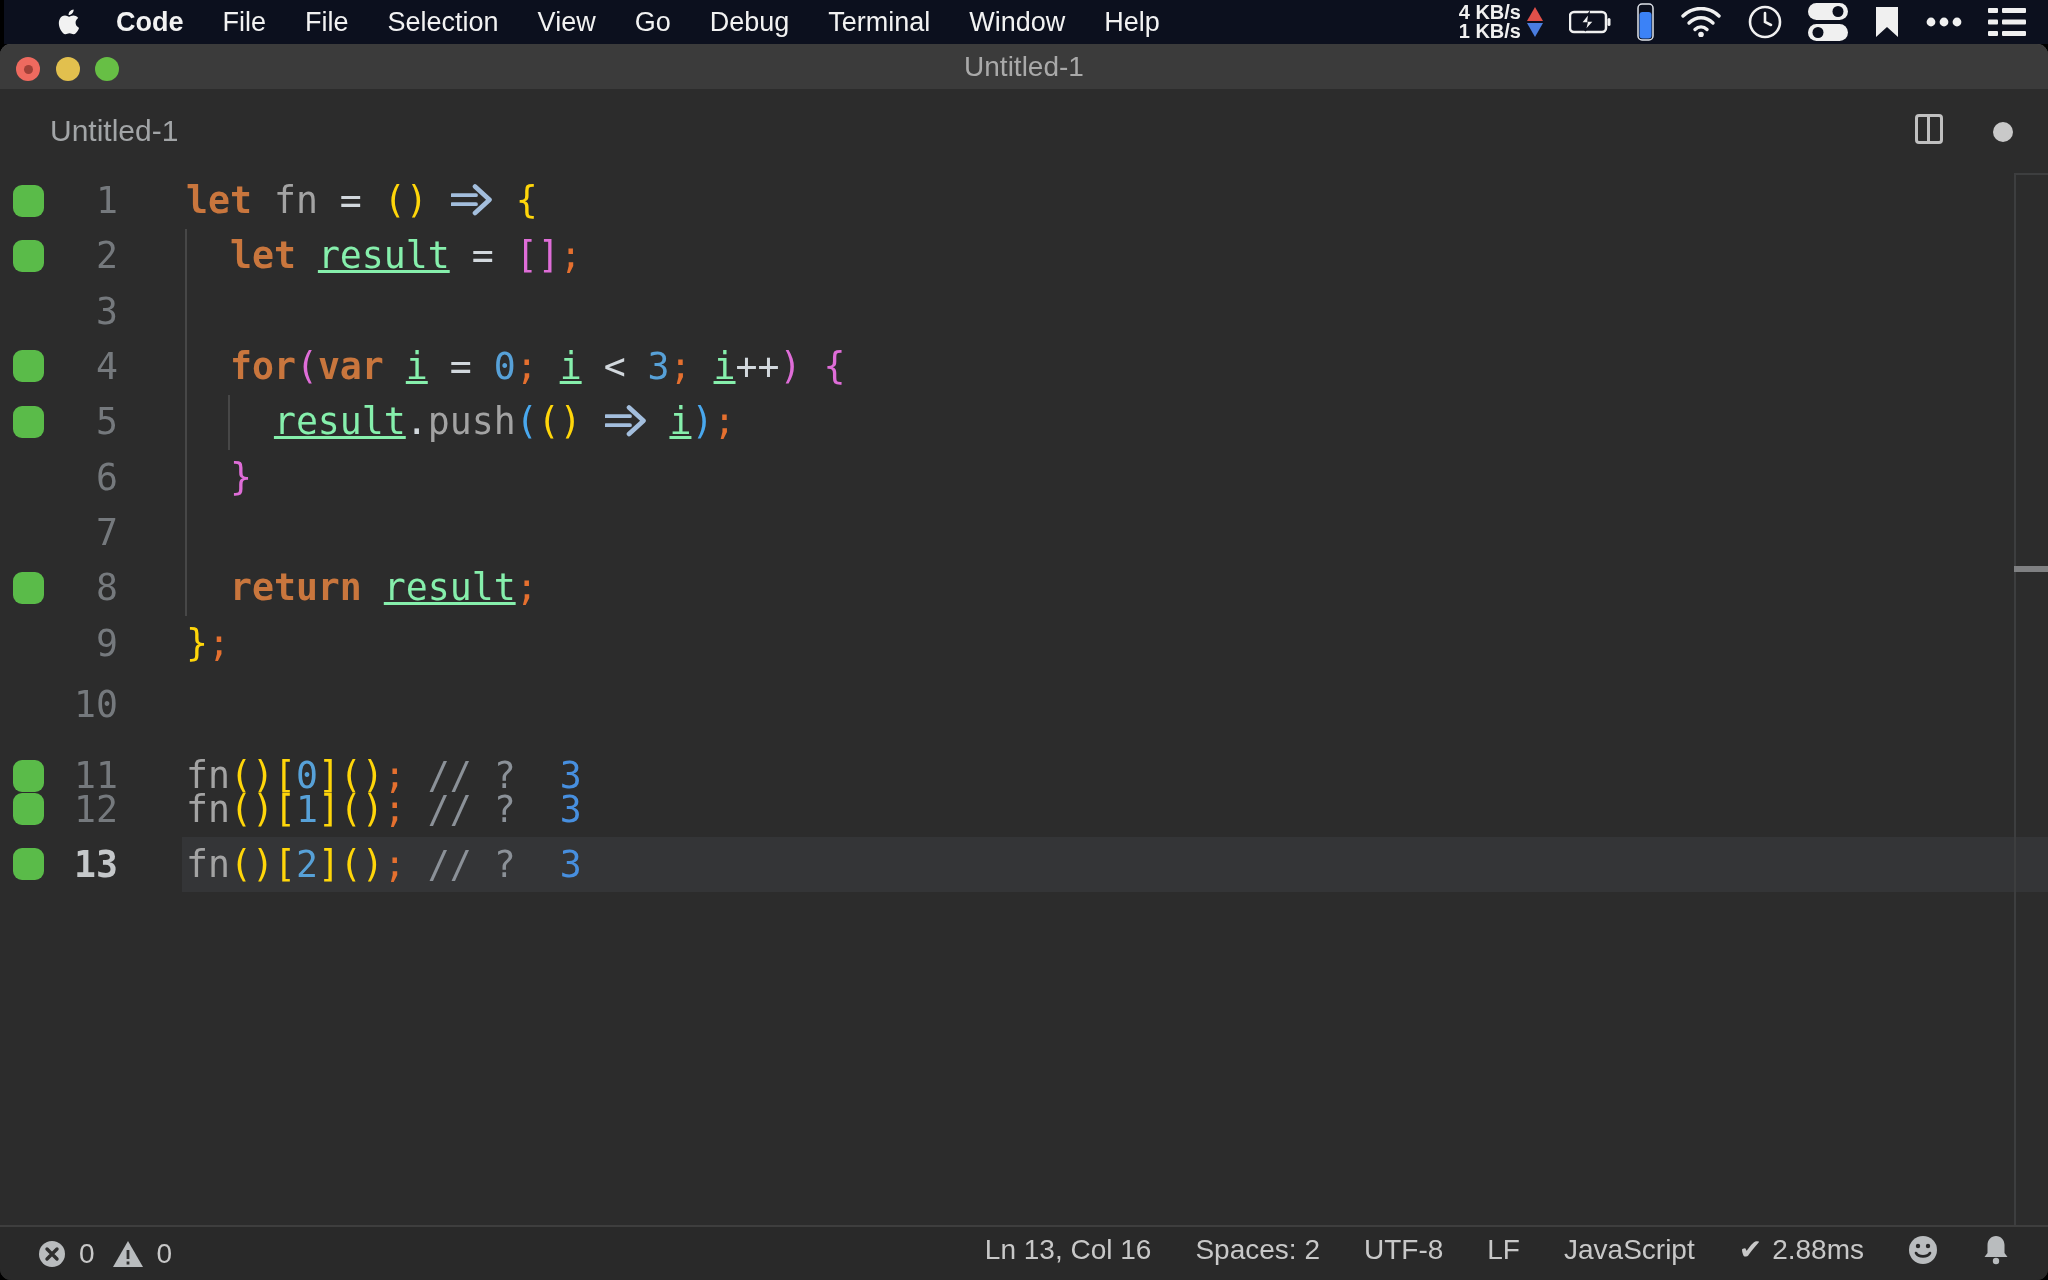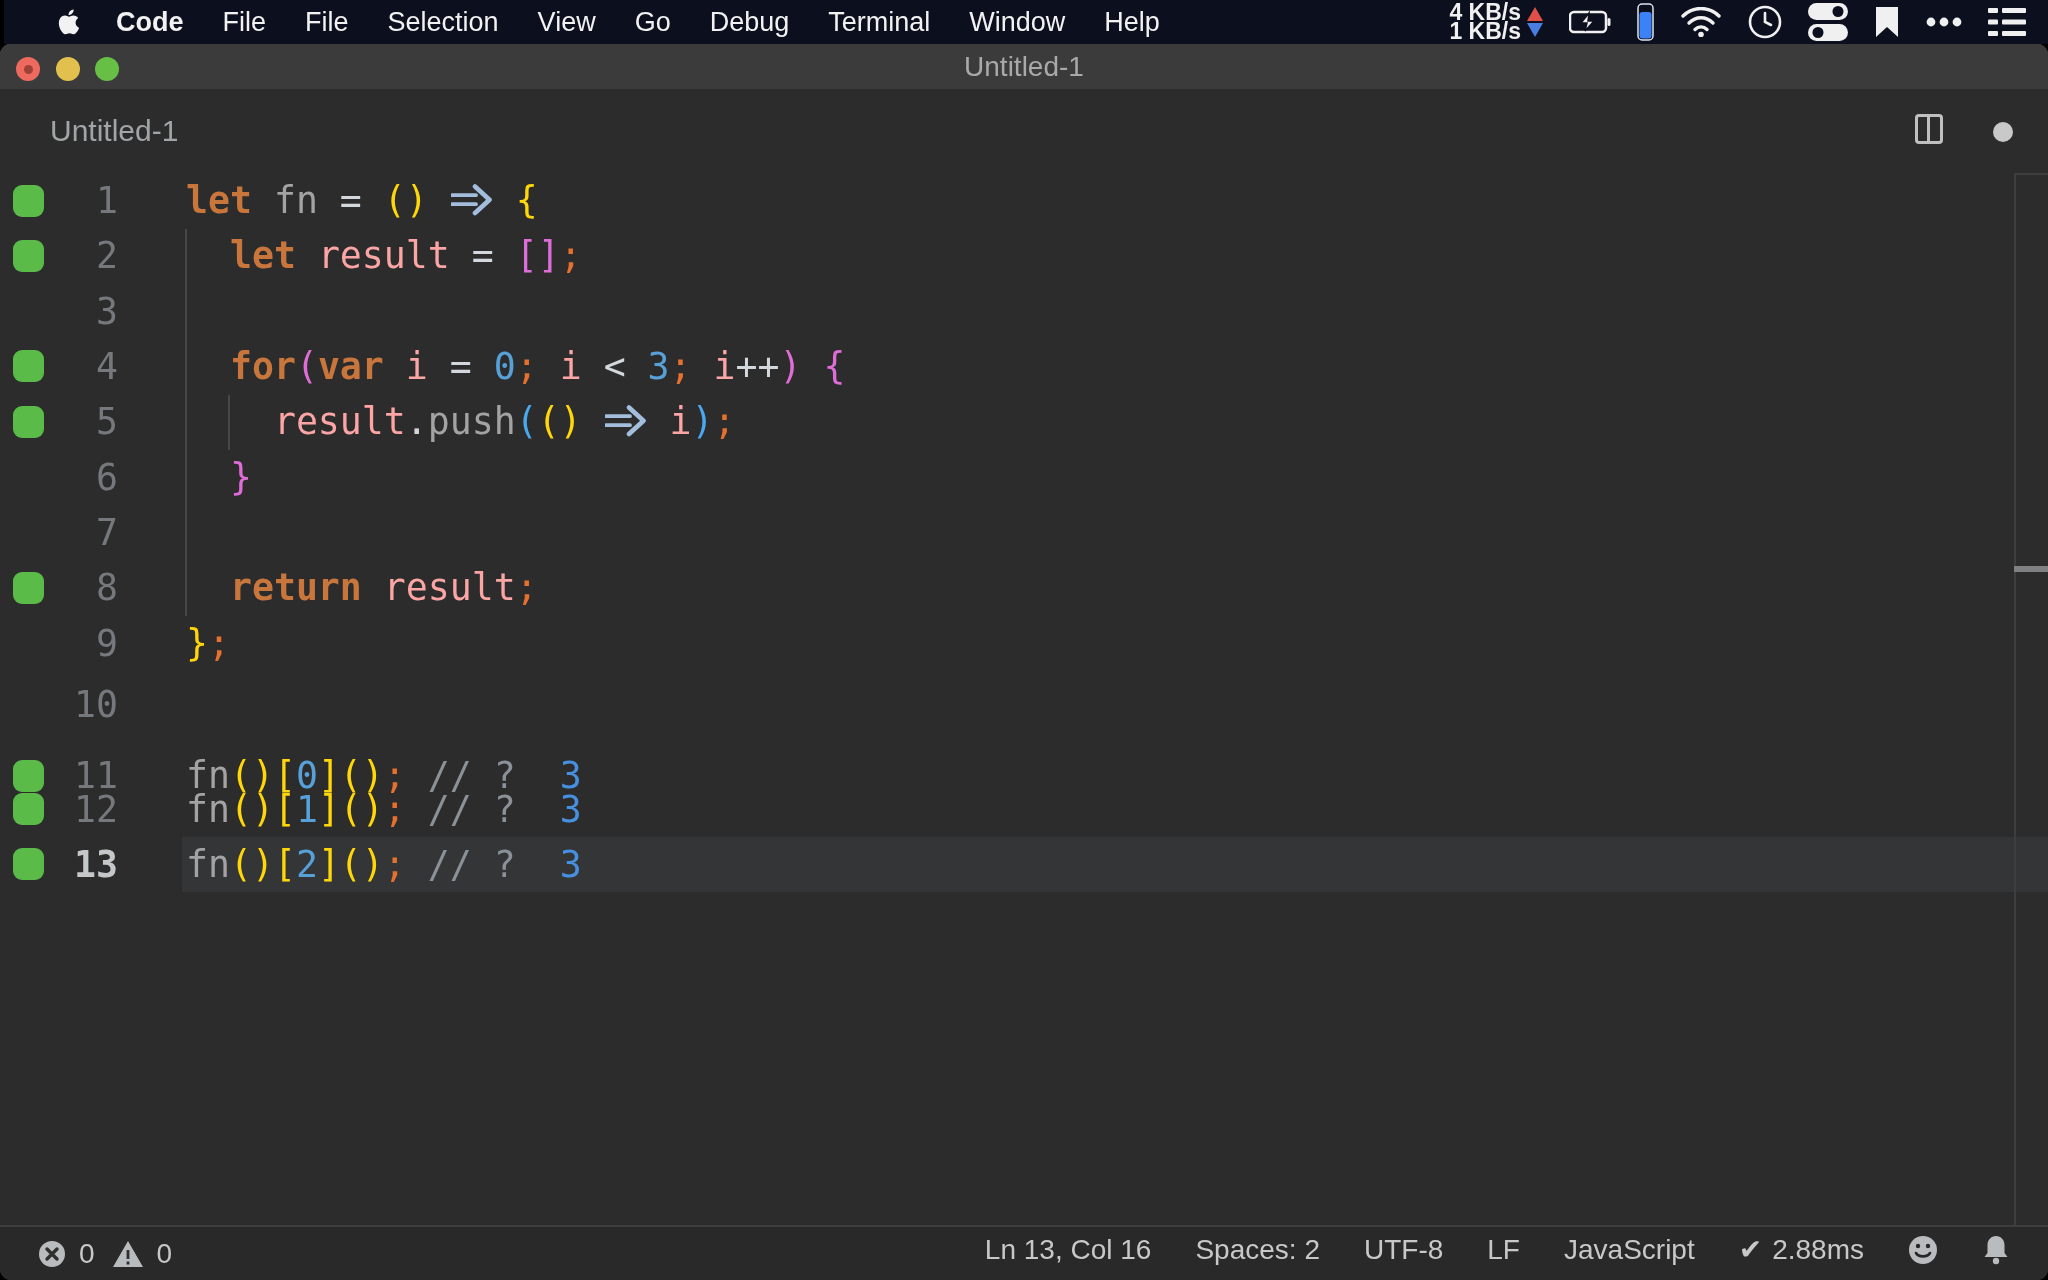--- a/index.html
+++ b/index.html
@@ -4,21 +4,21 @@
 <style>
   html,body{margin:0;padding:0;width:2048px;height:1280px;background:#000;overflow:hidden;}
   *{box-sizing:border-box;}
   
   #menubar{position:absolute;left:4px;top:0;width:2048px;height:44px;background:#0c101e;display:flex;align-items:center;font-family:"Liberation Sans",sans-serif;color:#f2f2f2;font-size:27px;}
   .menu-item{margin-right:39px;white-space:nowrap;}
   .menu-app{font-weight:700;}
   #apple-logo{margin-left:52px;margin-right:36px;display:flex;align-items:center;}
   #menu-right{position:absolute;right:26px;top:0;height:44px;display:flex;align-items:center;gap:26px;}
   .net-block{display:flex;align-items:center;gap:6px;}
-  .net-text{font-size:23px;line-height:19px;font-weight:600;text-align:right;color:#f0f0f0;}
+  .net-text{font-size:20px;line-height:19px;font-weight:600;text-align:right;color:#f0f0f0;}
   .net-arrows{display:flex;flex-direction:column;gap:2px;}
   .tri-up{width:0;height:0;border-left:8px solid transparent;border-right:8px solid transparent;border-bottom:14px solid #e0504a;}
   .tri-down{width:0;height:0;border-left:8px solid transparent;border-right:8px solid transparent;border-top:14px solid #4a7de0;}
   
   #window{position:absolute;left:0;top:44px;width:2048px;height:1236px;background:#2c2c2c;border-radius:11px;overflow:hidden;box-shadow:inset 0 1px 0 #585858;}
   #titlebar{position:absolute;left:0;top:0;width:100%;height:45px;background:#3b3b3b;}
   .light{position:absolute;top:13px;width:24px;height:24px;border-radius:50%;}
   #light-close{left:16px;background:#ee6a5f;}
   #light-close::after{content:"";position:absolute;left:7.5px;top:7.5px;width:9px;height:9px;border-radius:50%;background:#a04138;}
   #light-min{left:56px;background:#e2c04e;}
@@ -32,21 +32,21 @@
   #code{position:absolute;left:0;top:129px;width:100%;height:1052px;font-family:"DejaVu Sans Mono",monospace;font-size:36.5px;}
   .code-row{position:absolute;left:0;width:100%;height:55.33px;}
   .gutter-square{position:absolute;left:13px;top:11.5px;width:31px;height:32px;border-radius:9px;background:#5abb49;}
   .line-num{position:absolute;left:0;top:0;width:118px;height:55.33px;line-height:55.33px;text-align:right;color:#75797d;}
   .line-num.active{color:#c5c8ca;font-weight:bold;}
   .code-text{position:absolute;left:186px;top:0;height:55.33px;line-height:55.33px;white-space:pre;}
   #line-highlight{position:absolute;left:182px;right:0;height:55.33px;background:#343537;}
   .indent-guide{position:absolute;width:2px;background:#474747;}
   .tk-kw{color:#c9763d;font-weight:bold;}
   .tk-fn{color:#a3a3a3;}
-  .tk-vr{color:#fca5a5;}
+  .tk-vr{color:#86efac;text-decoration:underline;}
   .tk-op{color:#d2d8dd;}
   .tk-nu{color:#57a1d8;}
   .tk-se{color:#e5702f;}
   .tk-b1{color:#ffd60a;}
   .tk-b2{color:#df6dd8;}
   .tk-b3{color:#49a8ee;}
   .tk-ar{display:inline-block;width:43.9px;height:55.33px;vertical-align:top;position:relative;}
   .tk-ar svg{position:absolute;left:1px;top:11px;}
   .tk-cm{color:#8b9198;}
   .tk-iv{color:#478fdf;}

